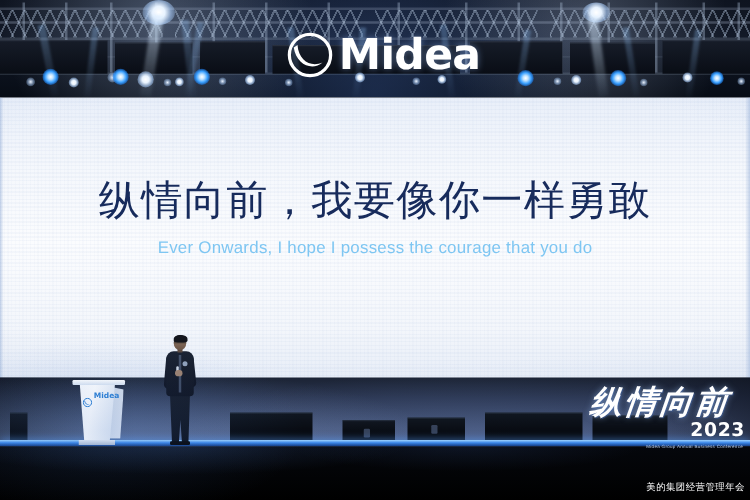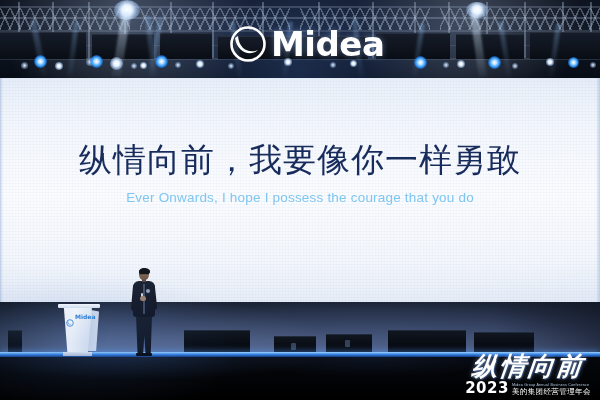--- a/index.html
+++ b/index.html
@@ -373,20 +373,21 @@
     font-variant: small-caps;
     text-shadow: 0 0 3px rgba(150,195,255,0.5);
     white-space: nowrap;
   }
   .wm-row {
     margin-top: 1px;
     display: flex;
     align-items: flex-end;
     justify-content: center;
     gap: 3px;
+    flex-direction: column;
   }
   .wm-year {
     color: #ffffff;
     font-size: 15px;
     line-height: 15px;
     font-weight: bold;
     font-family: "DejaVu Sans", sans-serif;
     letter-spacing: 0.5px;
   }
   .wm-meta { text-align: left; }
@@ -396,22 +397,23 @@
     line-height: 4.4px;
     letter-spacing: 0.25px;
     font-family: "Liberation Sans", sans-serif;
     white-space: nowrap;
   }
   .wm-sub-cn {
     color: #ffffff;
     font-size: 7.5px;
     line-height: 9px;
     letter-spacing: 0.4px;
-    font-family: Liberation Sans, sans-serif;
+    font-family: Liberation Mono, monospace;
     white-space: nowrap;
+    margin-top: 28px;
   }
 
   
   .ambient {
     position: absolute; inset: 0;
     pointer-events: none;
     background:
       radial-gradient(ellipse 38% 26% at 14% 86%, rgba(70,120,200,0.16), rgba(70,120,200,0) 70%);
     z-index: 7;
   }

